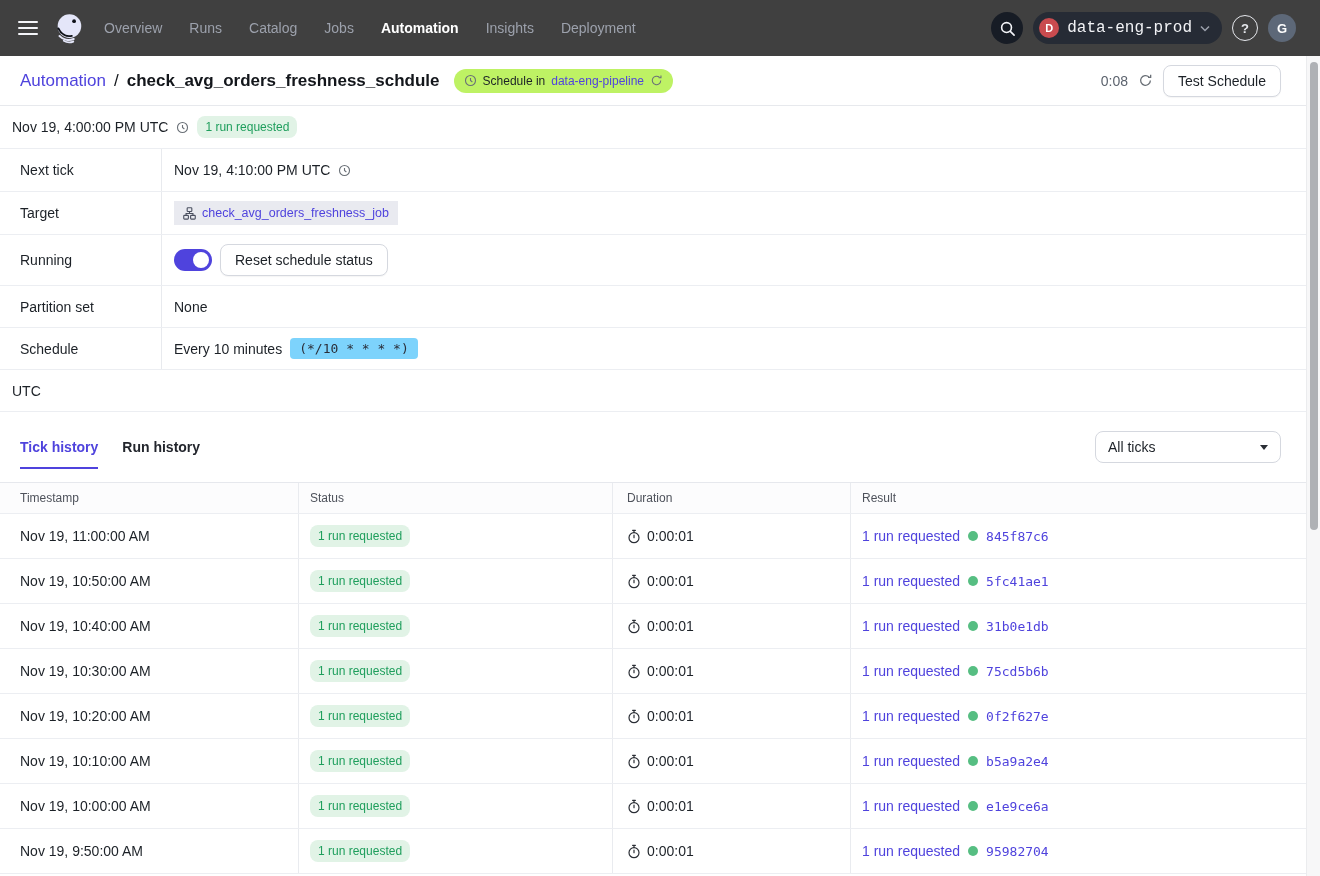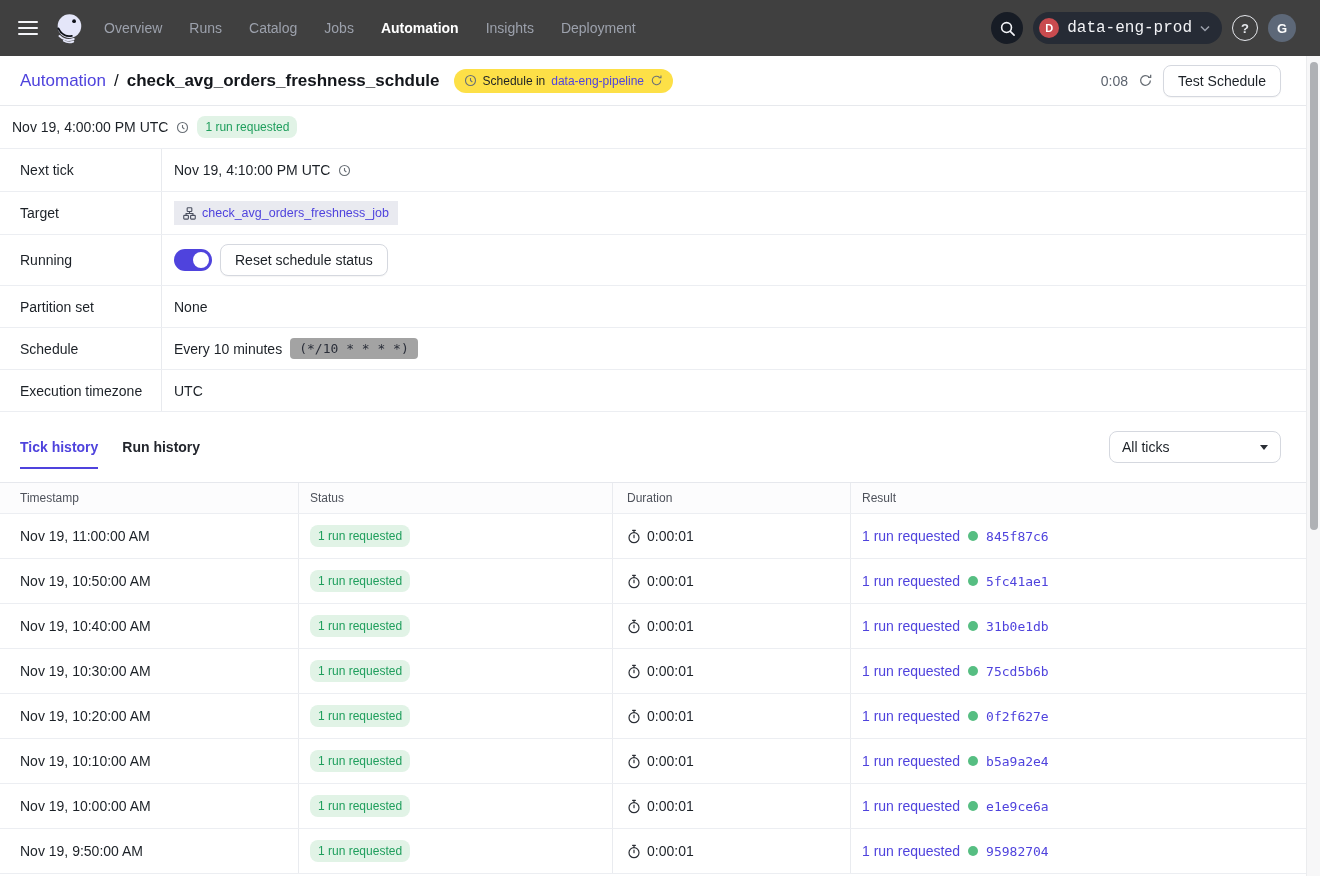--- a/index.html
+++ b/index.html
@@ -35,21 +35,21 @@
   
   .page { position:relative; width:1320px; height:820px; background:#fff; }
   .content { width:1306px; }
   
   .crumb-row { height:50px; display:flex; align-items:center; padding:0 25px 0 20px;
                border-bottom:1px solid #E7E9ED; }
   .crumb-link { color:#4F43DD; font-size:17px; font-weight:500; cursor:pointer; text-decoration:none; }
   .crumb-sep { margin:0 8px; font-size:17px; color:#13161B; }
   .crumb-name { font-size:17px; font-weight:600; color:#13161B; }
   .pill-badge { display:inline-flex; align-items:center; gap:6px; height:24px; padding:0 10px;
-                background:#fde047; border-radius:12px; font-size:12px; color:#1C2127; margin-left:14px; }
+                background:#bef264; border-radius:12px; font-size:12px; color:#1C2127; margin-left:14px; }
   .pill-badge a { color:#4F43DD; text-decoration:none; cursor:pointer; }
   .crumb-right { margin-left:auto; display:flex; align-items:center; gap:10px; }
   .countdown { color:#5C636E; font-size:14px; }
   .btn { height:32px; padding:0 14px; background:#fff; border:1px solid #D5D8DF; border-radius:8px;
          font-size:14px; color:#1C2127; display:inline-flex; align-items:center; cursor:pointer;
          font-family:"Liberation Sans",sans-serif; box-shadow:0 1px 1px rgba(0,0,0,0.04); }
   
   .drow { display:flex; border-bottom:1px solid #ECEEF2; min-height:43px; align-items:stretch; }
   .drow.tall { min-height:51px; }
   .drow.short { min-height:42px; }
@@ -58,27 +58,27 @@
   .dvalue { flex:1; display:flex; align-items:center; gap:8px; padding-left:12px; font-size:14px; }
   .badge-green { background:#E1F3E6; color:#1E9E5C; font-size:12px; padding:4px 8px;
                  border-radius:8px; white-space:nowrap; }
   .chip { display:inline-flex; align-items:center; gap:6px; background:#E9EAF0; border-radius:0;
           height:24px; padding:0 9px; font-size:12.5px; cursor:pointer; }
   .chip a { color:#4F43DD; text-decoration:none; }
   .toggle { width:38px; height:22px; border-radius:11px; background:#4F43DD; position:relative;
             cursor:pointer; flex:0 0 auto; }
   .toggle::after { content:""; position:absolute; top:3px; right:3px; width:16px; height:16px;
                    border-radius:50%; background:#fff; }
-  .cron { font-family:"DejaVu Sans Mono", monospace; font-size:13px; background:#a3a3a3;
+  .cron { font-family:"DejaVu Sans Mono", monospace; font-size:13px; background:#7dd3fc;
           color:#2B2F3A; padding:3px 9px; border-radius:4px; }
   
   .tabs-section { position:relative; padding:27px 20px 0; display:flex; gap:24px; }
   .tab { font-size:14px; font-weight:600; padding-bottom:12px; color:#23262D; cursor:pointer; }
   .tab.active { color:#4F43DD; border-bottom:2px solid #4F43DD; }
-  .select { position:absolute; top:19px; right:25px; width:172px; height:32px; background:#fff;
+  .select { position:absolute; top:19px; right:25px; width:186px; height:32px; background:#fff;
             border:1px solid #D5D8DF; border-radius:8px; display:flex; align-items:center;
             justify-content:space-between; padding:0 12px; font-size:14px; cursor:pointer; }
   .caret-down { width:0; height:0; border-left:4.5px solid transparent;
                 border-right:4.5px solid transparent; border-top:5.5px solid #2A2E35; }
   
   .tick-table { margin-top:13px; border-top:1px solid #E6E8ED; }
   .trow { display:flex; border-bottom:1px solid #ECEEF2; height:45px; align-items:center; }
   .thead { height:31px; font-size:12px; color:#4E525B; background:#FCFCFD; }
   .cell { display:flex; align-items:center; height:100%; gap:8px; }
   .c1 { width:299px; padding-left:20px; border-right:1px solid #E9EBEF; }
@@ -220,21 +220,20 @@
           </div>
     </div>
     <div class="drow short">
       <div class="dlabel">Schedule</div>
       <div class="dvalue">
         <span>Every 10 minutes</span>
         <span class="cron">(*/10 * * * *)</span>
       </div>
     </div>
     <div class="drow short">
-      <div class="dlabel">Execution timezone</div>
       <div class="dvalue">
             <span>UTC</span>
           </div>
     </div>
   </section>
 
   <div class="tabs-section">
     <div class="tab active">Tick history</div>
     <div class="tab">Run history</div>
     <div class="select">

